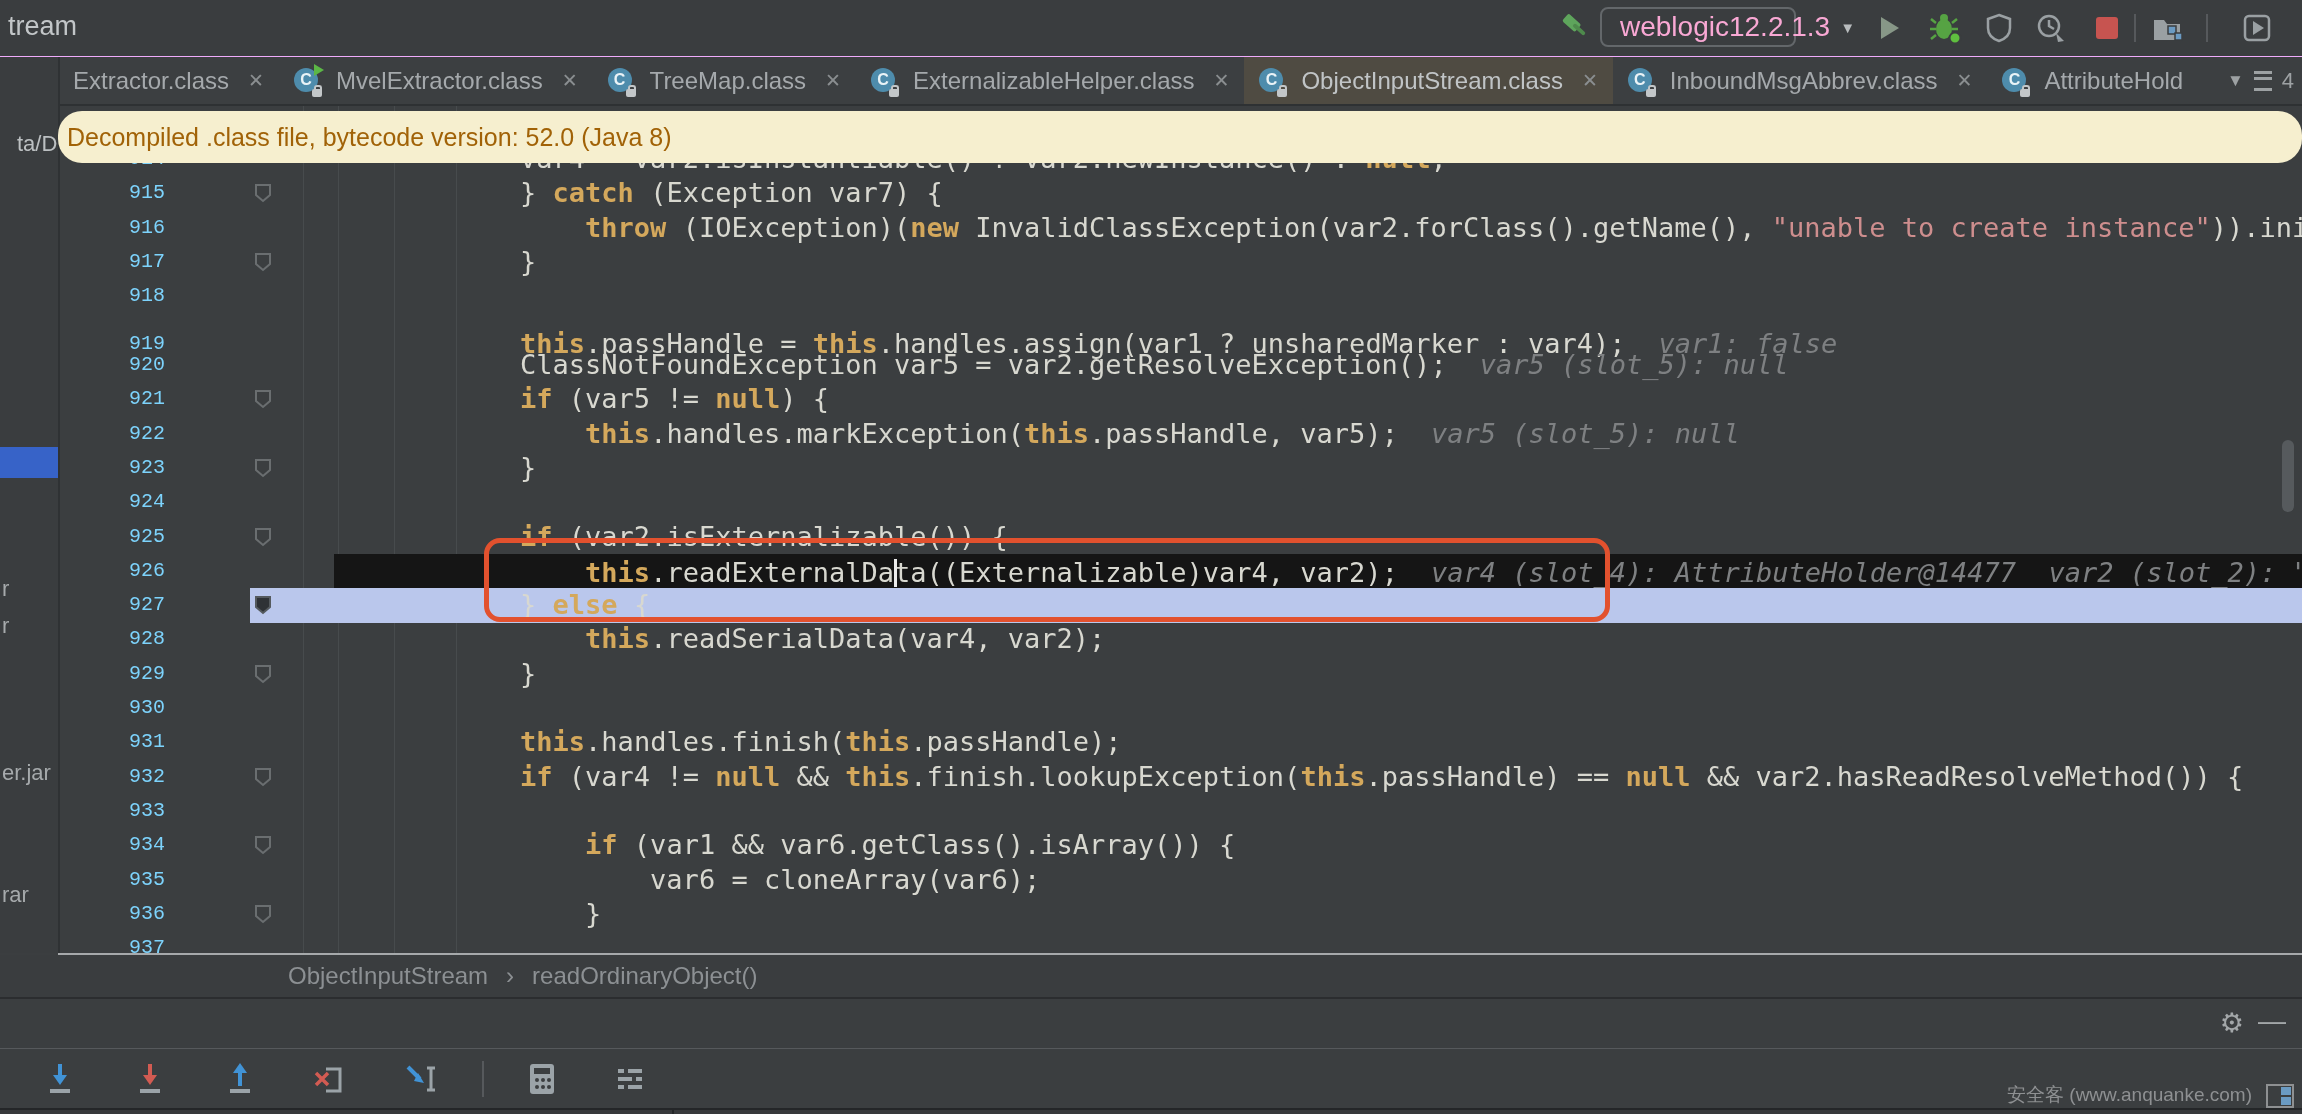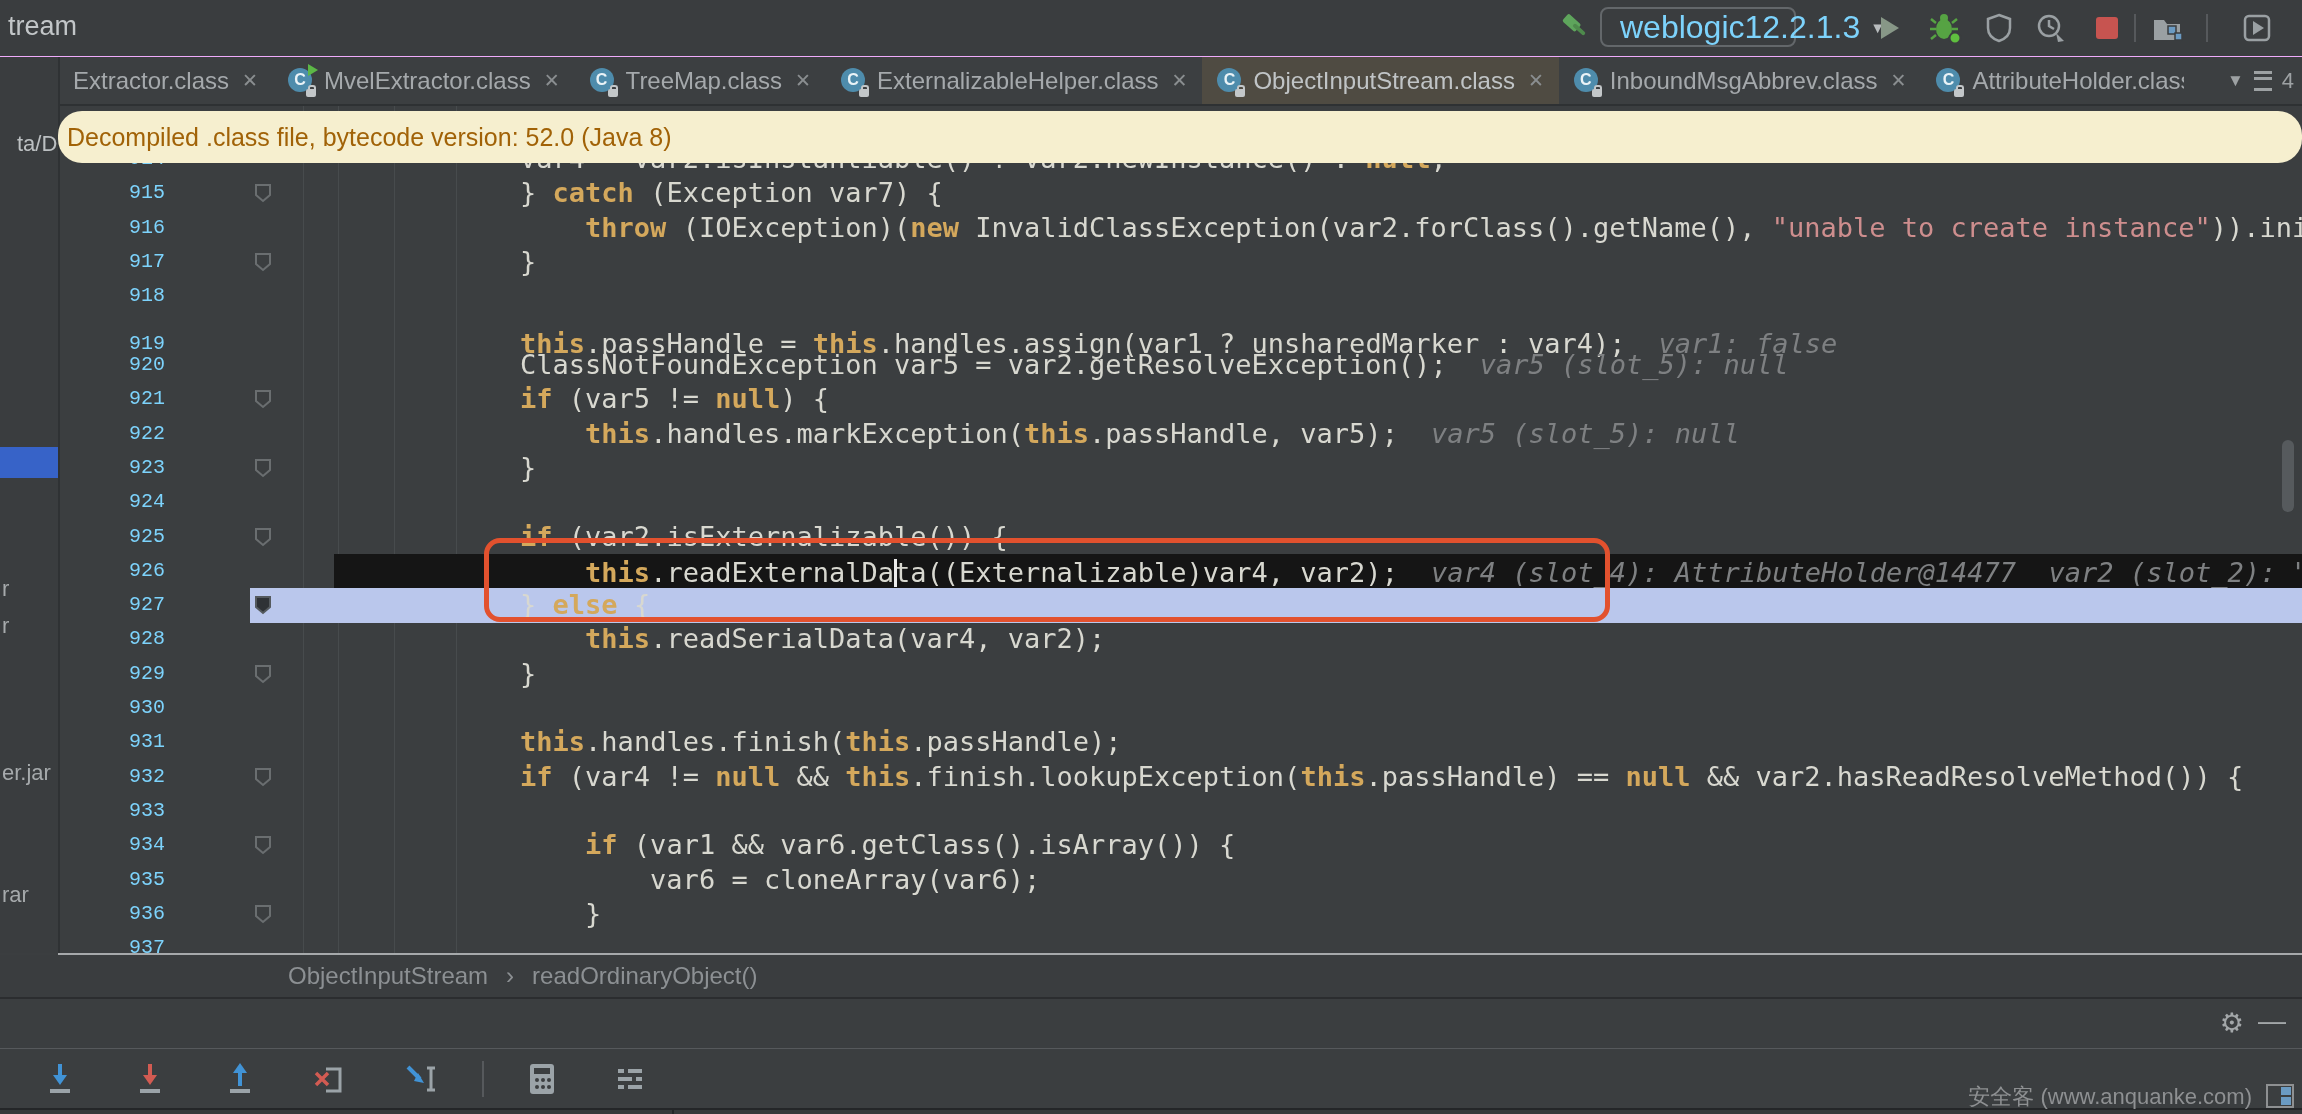--- a/index.html
+++ b/index.html
@@ -6,30 +6,30 @@
   #screen{position:relative;width:2302px;height:1114px;overflow:hidden;background:#3B3E40;
           font-family:"Liberation Sans",sans-serif;}
 
   
   .titlebar{position:absolute;left:0;top:0;width:100%;height:56px;background:#3A3D3F;
             border-bottom:1px solid #f0abfc;}
   .win-title{position:absolute;left:8px;top:11px;font-size:27px;color:#C2C6C8;}
   .tb-ico{position:absolute;top:11px;width:34px;height:34px;}
   .combo{position:absolute;left:1600px;top:7px;height:40px;width:196px;border:2px solid #63676A;
          border-radius:8px;display:flex;align-items:center;gap:8px;padding:0 10px;box-sizing:border-box;}
-  .combo-label{font-size:32px;color:#7dd3fc;white-space:nowrap;}
+  .combo-label{font-size:28px;color:#f9a8d4;white-space:nowrap;}
   .combo-chevron{font-size:15px;color:#B8BCBE;margin-left:2px;}
   .tb-sep{position:absolute;top:14px;width:2px;height:28px;background:#56595C;}
 
   
   .tabbar{position:absolute;top:57px;left:0;width:100%;height:47px;background:#3C3F41;
           border-bottom:2px solid #2E3133;}
   .dash-icon{position:absolute;left:18px;top:22px;width:26px;height:5px;background:#A9ADAF;border-radius:2px;}
   .tabs{position:absolute;left:58px;top:0;right:118px;height:100%;display:flex;overflow:hidden;}
-  .tab{display:flex;align-items:center;gap:10px;padding:0 15px;font-size:24px;color:#A5A9AC;white-space:nowrap;}
+  .tab{display:flex;align-items:center;gap:16px;padding:0 15px;font-size:24px;color:#A5A9AC;white-space:nowrap;}
   .tab.active{background:#4F4B42;color:#C0C4C6;}
   .tab .close{font-size:19px;color:#8A8E90;margin-left:3px;}
   .cicon{position:relative;width:26px;height:26px;flex:0 0 auto;}
   .cicon .circ{width:24px;height:24px;border-radius:50%;background:#4E8CAC;color:#EAF3F7;font-size:16px;
                font-weight:bold;display:flex;align-items:center;justify-content:center;}
   .cicon .lock{position:absolute;right:-2px;bottom:-3px;width:10px;height:8px;background:#C3C7C9;border-radius:2px;}
   .cicon .lock::before{content:"";position:absolute;left:2px;top:-4px;width:4px;height:4px;
                        border:2px solid #C3C7C9;border-bottom:none;border-radius:3px 3px 0 0;}
   .cicon .runov{position:absolute;right:-4px;top:-4px;width:0;height:0;border-left:10px solid #5CB746;
                 border-top:6px solid transparent;border-bottom:6px solid transparent;}
@@ -88,21 +88,21 @@
   .win-min{position:absolute;right:16px;top:6px;font-size:28px;color:#A3A7A9;}
   .dbg-toolbar{position:absolute;left:0;right:0;top:1048px;height:60px;background:#3B3E40;border-top:1px solid #56595C;}
   .dbg-ico{position:absolute;top:12px;width:36px;height:36px;}
   .d1{left:42px;} .d2{left:132px;} .d3{left:222px;} .d4{left:312px;} .d5{left:404px;}
   .dbg-sep{position:absolute;left:482px;top:12px;width:2px;height:36px;background:#56595C;}
   .d6{left:524px;} .d7{left:612px;}
 
   .bottom-sliver{position:absolute;left:0;right:0;top:1108px;height:6px;background:#37393B;border-top:2px solid #242628;}
   .sliver-div{position:absolute;left:672px;top:1108px;width:2px;height:6px;background:#242628;}
 
-  .watermark{position:absolute;right:50px;top:1082px;font-size:22px;color:#8E9092;z-index:7;}
+  .watermark{position:absolute;right:50px;top:1082px;font-size:19px;color:#8E9092;z-index:7;}
   .layout-grid-icon{position:absolute;right:8px;top:1084px;width:28px;height:24px;z-index:7;}
 </style>
 </head>
 <body>
 
 <div id="screen">
 
   <div class="titlebar">
     <span class="win-title">tream</span>
 

